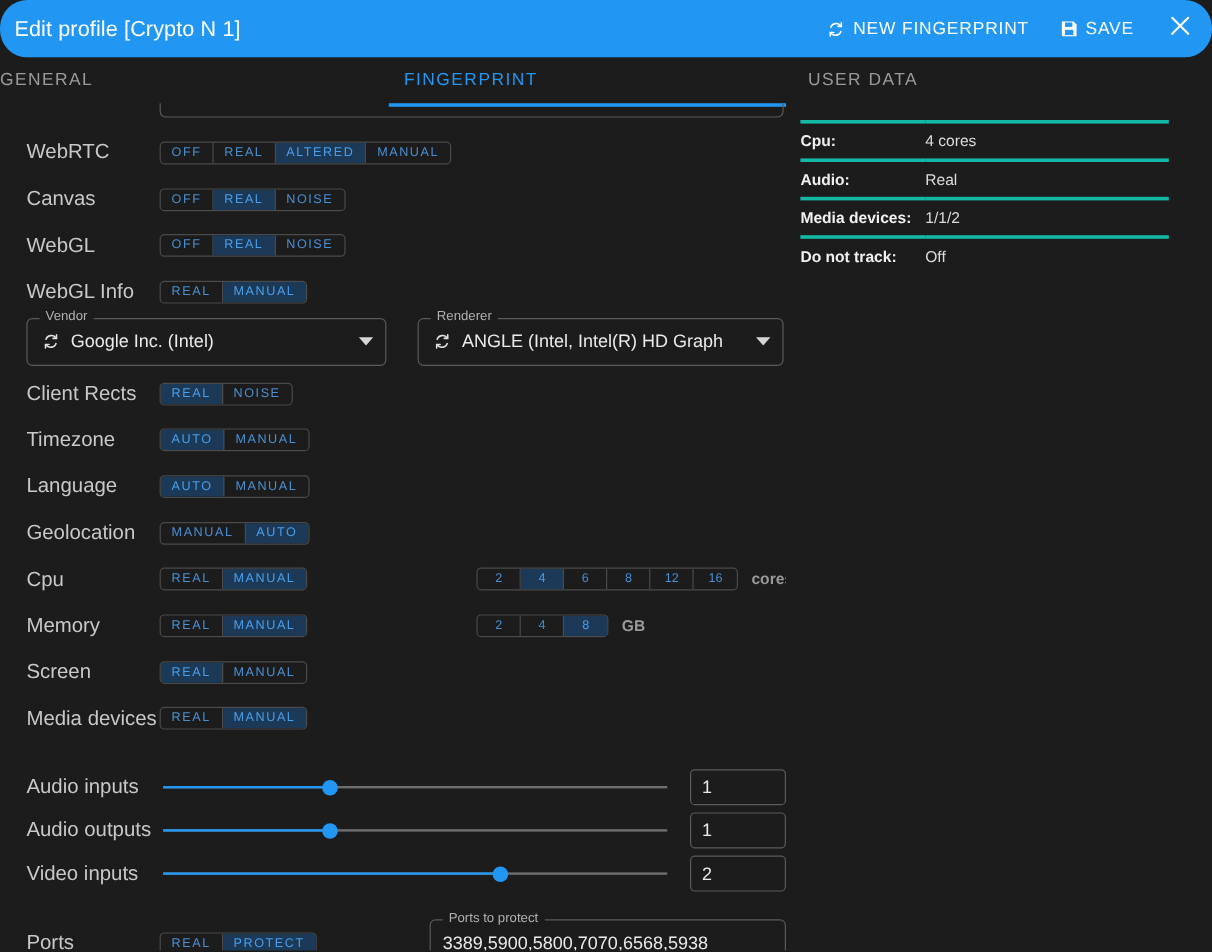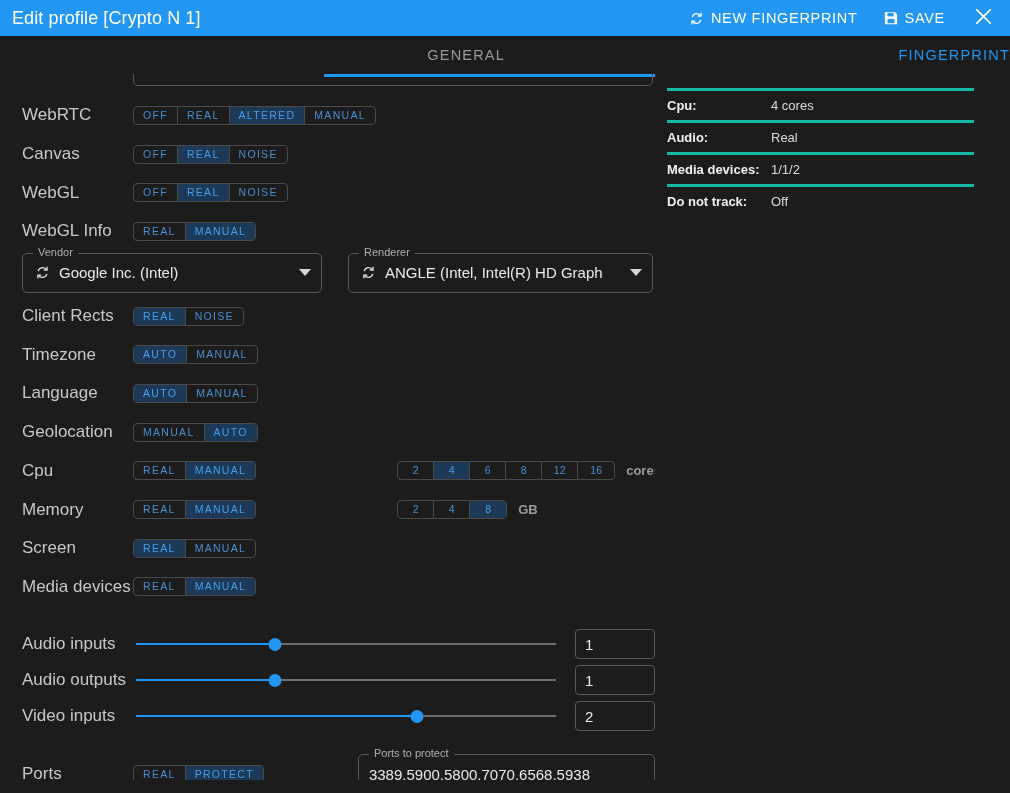--- a/index.html
+++ b/index.html
@@ -5,26 +5,27 @@
   * { box-sizing: border-box; margin: 0; padding: 0; }
   html, body {
     width: 1010px; height: 793px;
     background: #1c1c1c;
     font-family: "Liberation Sans", sans-serif;
     overflow: hidden;
   }
 
   
   .titlebar {
-    height: 36px;
+    height: 48px;
     background: #2196f3;
     display: flex;
     align-items: center;
     padding: 0 14px 0 12px;
     color: #ffffff;
+    border-radius: 23px;
   }
   .title-text {
     font-size: 18px;
     letter-spacing: .1px;
     color: #fff;
     white-space: nowrap;
   }
   .titlebar-spacer { flex: 1; }
   .tb-action {
     display: flex; align-items: center; gap: 7px;
@@ -42,21 +43,21 @@
   
   .tabs {
     height: 38px;
     display: flex;
     align-items: center;
     background: #1c1c1c;
     position: relative;
   }
   .tab {
     flex: 1;
-    text-align: right;
+    text-align: left;
     font-size: 14.5px;
     letter-spacing: 1.2px;
     color: #9a9a9a;
     cursor: pointer;
     user-select: none;
   }
   .tab.active { color: #2196f3; }
   .tab-underline {
     position: absolute;
     left: 324px; width: 331px;
@@ -282,20 +283,21 @@
       <svg width="21" height="21" viewBox="0 0 22 22" stroke="#ffffff" stroke-width="1.8" stroke-linecap="round">
         <path d="M4 4 L18 18 M18 4 L4 18"></path>
       </svg>
     </span>
   </div>
 </div>
 
 <div class="tabs">
   <div class="tab">GENERAL</div>
   <div class="tab active">FINGERPRINT</div>
+  <div class="tab">USER DATA</div>
   <div class="tab-underline"></div>
 </div>
 
 <div class="content">
 
   <div class="left-pane">
     <div class="clipped-field"></div>
 
     <div class="row" style="margin-top:22px;">
       <div class="row-label">WebRTC</div>

